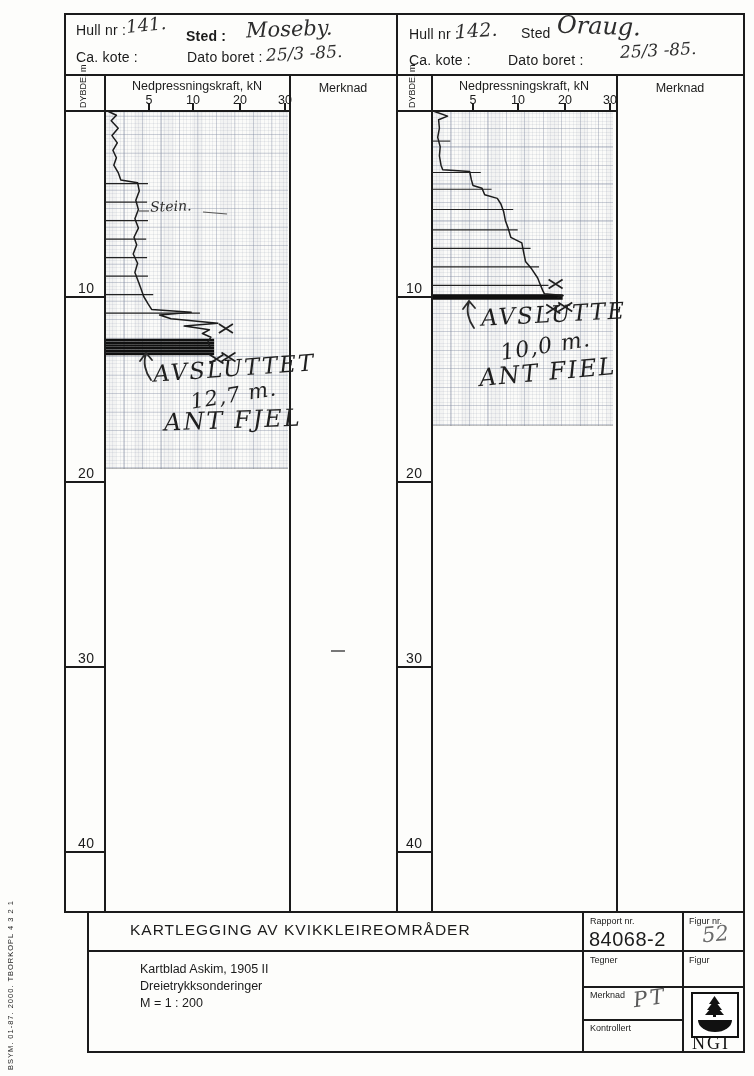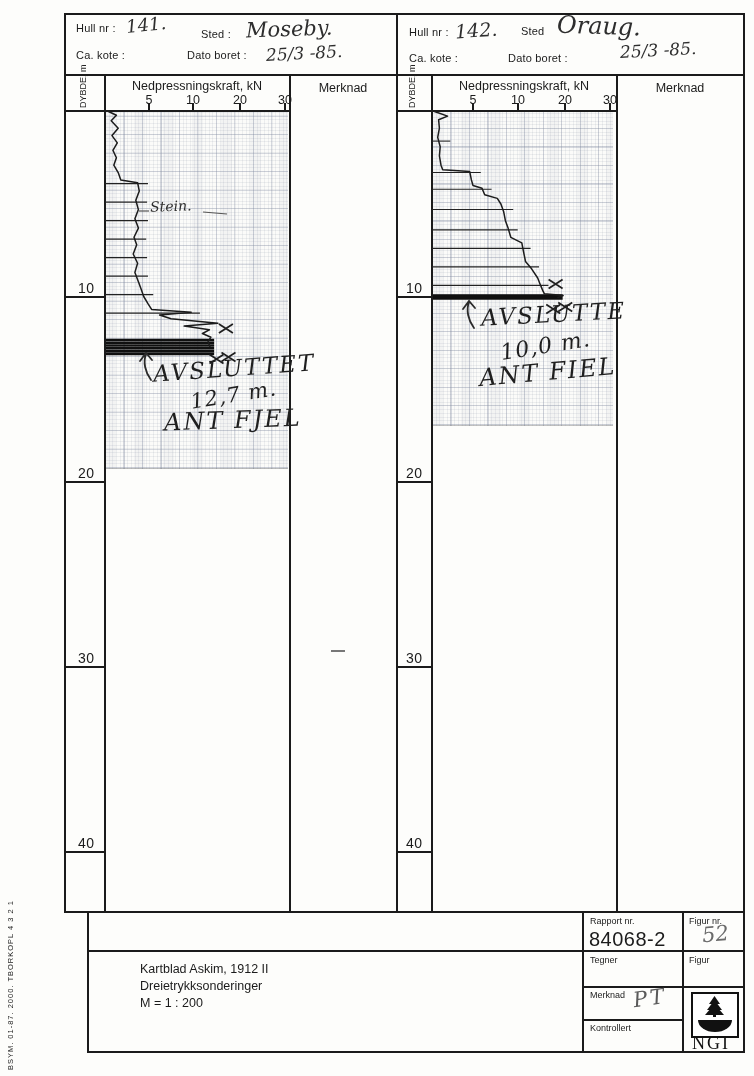--- a/index.html
+++ b/index.html
@@ -1,20 +1,20 @@
 <!DOCTYPE html>
 <html><head>
 <meta charset="utf-8">
 <style>
   html,body{margin:0;padding:0;background:#ffffff;}
   .page{position:relative;width:754px;height:1076px;background:#fdfdfb;overflow:hidden;
         font-family:"Liberation Sans", sans-serif;color:#1b1b1b;}
   .ln{position:absolute;background:#1b1b1b;}
   .txt{position:absolute;white-space:nowrap;}
-  .lbl{font-size:11px;letter-spacing:.2px;}
+  .lbl{font-size:14px;letter-spacing:.2px;}
   .small{font-size:9px;color:#222;}
   .hand{position:absolute;white-space:nowrap;font-family:"DejaVu Serif", serif;font-style:italic;color:#2e2e2e;}
   .handcaps{position:absolute;white-space:nowrap;font-family:"DejaVu Serif", serif;font-style:italic;
             letter-spacing:2px;color:#1f1f1f;}
   .grid{position:absolute;background-color:#fbfbf9;
     background-image:
       repeating-linear-gradient(90deg, rgba(125,135,158,.30) 0 1px, transparent 1px 18.5px),
       repeating-linear-gradient(0deg, rgba(125,135,158,.30) 0 1px, transparent 1px 18.5px),
       repeating-linear-gradient(90deg, rgba(130,140,160,.13) 0 1px, transparent 1px 3.7px),
       repeating-linear-gradient(0deg, rgba(130,140,160,.13) 0 1px, transparent 1px 3.7px),
@@ -56,21 +56,21 @@
   <div class="ln" style="left:64px;top:481px;width:41px;height:2px;"></div>
   <div class="ln" style="left:64px;top:666px;width:41px;height:2px;"></div>
   <div class="ln" style="left:64px;top:851px;width:41px;height:2px;"></div>
   <div class="ln" style="left:397px;top:296px;width:35px;height:2px;"></div>
   <div class="ln" style="left:397px;top:481px;width:35px;height:2px;"></div>
   <div class="ln" style="left:397px;top:666px;width:35px;height:2px;"></div>
   <div class="ln" style="left:397px;top:851px;width:35px;height:2px;"></div>
 
   <div class="txt lbl" style="left:76px;top:22px;">Hull nr :</div>
   <div class="hand" style="left:126px;top:14px;font-size:18px;transform:rotate(-6deg);">141.</div>
-  <div class="txt lbl" style="left:201px;top:28px;">Sted :</div>
+  <div class="txt lbl" style="left:186px;top:28px;font-weight:bold;">Sted :</div>
   <div class="hand" style="left:246px;top:17px;font-size:21px;transform:rotate(-2deg);">Moseby.</div>
   <div class="txt lbl" style="left:76px;top:49px;">Ca. kote :</div>
   <div class="txt lbl" style="left:187px;top:49px;">Dato boret :</div>
   <div class="hand" style="left:266px;top:43px;font-size:17px;transform:rotate(-3deg);">25/3 -85.</div>
 
   <div class="txt lbl" style="left:409px;top:26px;">Hull nr :</div>
   <div class="hand" style="left:455px;top:19px;font-size:19px;transform:rotate(-4deg);">142.</div>
   <div class="txt lbl" style="left:521px;top:25px;">Sted</div>
   <div class="hand" style="left:557px;top:12px;font-size:24px;transform:rotate(2deg);">Oraug.</div>
   <div class="txt lbl" style="left:409px;top:52px;">Ca. kote :</div>
@@ -161,21 +161,22 @@
   <div class="ln" style="left:331px;top:650px;width:14px;height:1.5px;background:#777;transform:rotate(1deg);"></div>
 
   <div class="ln" style="left:87px;top:911px;width:2px;height:142px;"></div>
   <div class="ln" style="left:87px;top:950px;width:658px;height:2px;"></div>
   <div class="ln" style="left:87px;top:1051px;width:658px;height:2px;"></div>
   <div class="ln" style="left:582px;top:911px;width:2px;height:142px;"></div>
   <div class="ln" style="left:682px;top:911px;width:2px;height:142px;"></div>
   <div class="ln" style="left:582px;top:986px;width:163px;height:2px;"></div>
   <div class="ln" style="left:582px;top:1019px;width:102px;height:2px;"></div>
 
-  <div class="txt" style="left:140px;top:962px;font-size:12.5px;">Kartblad Askim, 1912 II</div>
+  <div class="txt" style="left:130px;top:921px;font-size:15.5px;letter-spacing:1px;">KARTLEGGING AV KVIKKLEIREOMRÅDER</div>
+  <div class="txt" style="left:140px;top:962px;font-size:12.5px;">Kartblad Askim, 1905 II</div>
   <div class="txt" style="left:140px;top:979px;font-size:12.5px;">Dreietrykksonderinger</div>
   <div class="txt" style="left:140px;top:996px;font-size:12.5px;">M = 1 : 200</div>
 
   <div class="txt tb-label" style="left:590px;top:916px;">Rapport nr.</div>
   <div class="txt" style="left:589px;top:928px;font-size:20px;letter-spacing:.5px;">84068-2</div>
   <div class="txt tb-label" style="left:689px;top:916px;">Figur nr.</div>
   <div class="hand" style="left:702px;top:922px;font-size:21px;color:#6a6a6a;transform:rotate(-5deg);">52</div>
   <div class="txt tb-label" style="left:590px;top:955px;">Tegner</div>
   <div class="txt tb-label" style="left:689px;top:955px;">Figur</div>
   <div class="txt tb-label" style="left:590px;top:990px;">Merknad</div>

